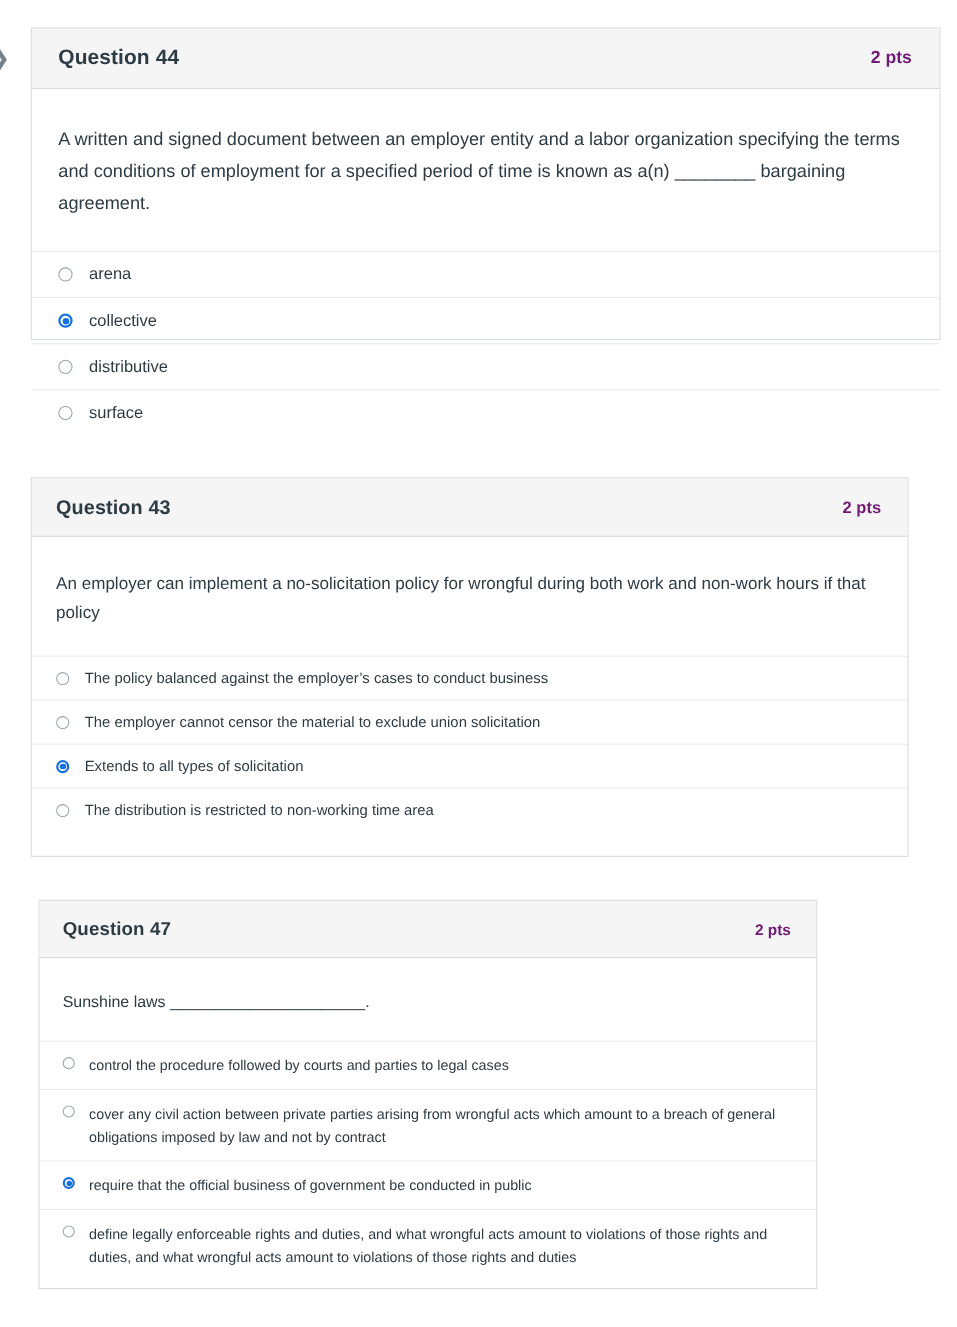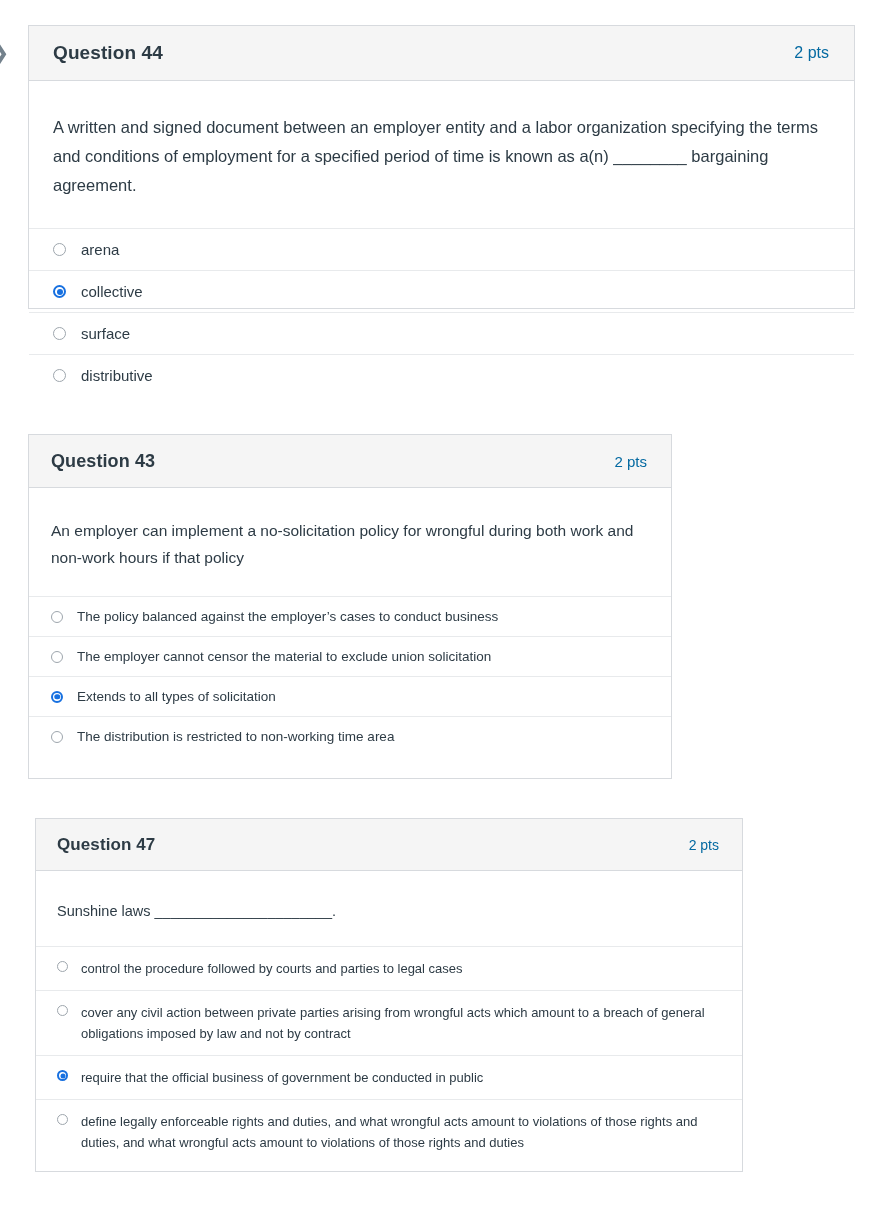--- a/index.html
+++ b/index.html
@@ -39,22 +39,22 @@
     box-sizing: border-box;
   }
 
   .q-title {
     font-weight: bold;
     color: #2d3b45;
     letter-spacing: 0.1px;
   }
 
   .q-points {
-    font-weight: normal;
-    color: #0369a1;
+    font-weight: bold;
+    color: #701a75;
   }
 
   .q-body {
     box-sizing: border-box;
   }
 
   .q-text {
     color: #2d3b45;
   }
 
@@ -111,21 +111,21 @@
   #card-q44 .q-points { font-size: 16px; }
   #card-q44 .q-body   { padding: 32px 24px 0 24px; }
   #card-q44 .q-text   { font-size: 16.5px; line-height: 29px; }
   #card-q44 .answers  { margin-top: 28px; padding: 0 0 0 0; }
   #card-q44 .answer-row { height: 42px; align-items: center; padding-left: 24px; padding-right: 24px; }
   #card-q44 .radio    { width: 13px; height: 13px; margin-right: 15px; }
   #card-q44 .radio.selected::after { width: 6px; height: 6px; }
   #card-q44 .answer-text { font-size: 15px; line-height: 20px; }
 
   
-  #card-q43 { left: 28px; top: 434px; width: 644px; height: 345px; }
+  #card-q43 { left: 28px; top: 434px; width: 798px; height: 345px; }
   #card-q43 .q-header { height: 53px; padding: 0 24px 0 22px; }
   #card-q43 .q-title  { font-size: 18px; }
   #card-q43 .q-points { font-size: 15px; }
   #card-q43 .q-body   { padding: 29px 22px 0 22px; }
   #card-q43 .q-text   { font-size: 15.5px; line-height: 27px; }
   #card-q43 .answers  { margin-top: 25px; }
   #card-q43 .answer-row { height: 40px; align-items: center; padding-left: 22px; padding-right: 22px; }
   #card-q43 .radio    { width: 12px; height: 12px; margin-right: 14px; }
   #card-q43 .radio.selected::after { width: 5.5px; height: 5.5px; }
   #card-q43 .answer-text { font-size: 13.5px; line-height: 19px; }
@@ -164,25 +164,25 @@
       <div class="answer-row">
         <span class="radio"></span>
         <span class="answer-text">arena</span>
       </div>
       <div class="answer-row">
         <span class="radio selected"></span>
         <span class="answer-text">collective</span>
       </div>
       <div class="answer-row">
         <span class="radio"></span>
+        <span class="answer-text">distributive</span>
+      </div>
+      <div class="answer-row">
+        <span class="radio"></span>
         <span class="answer-text">surface</span>
-      </div>
-      <div class="answer-row">
-        <span class="radio"></span>
-        <span class="answer-text">distributive</span>
       </div>
     </div>
   </div>
 
   <div class="q-card" id="card-q43">
     <div class="q-header">
       <div class="q-title">Question 43</div>
       <div class="q-points">2 pts</div>
     </div>
     <div class="q-body">

